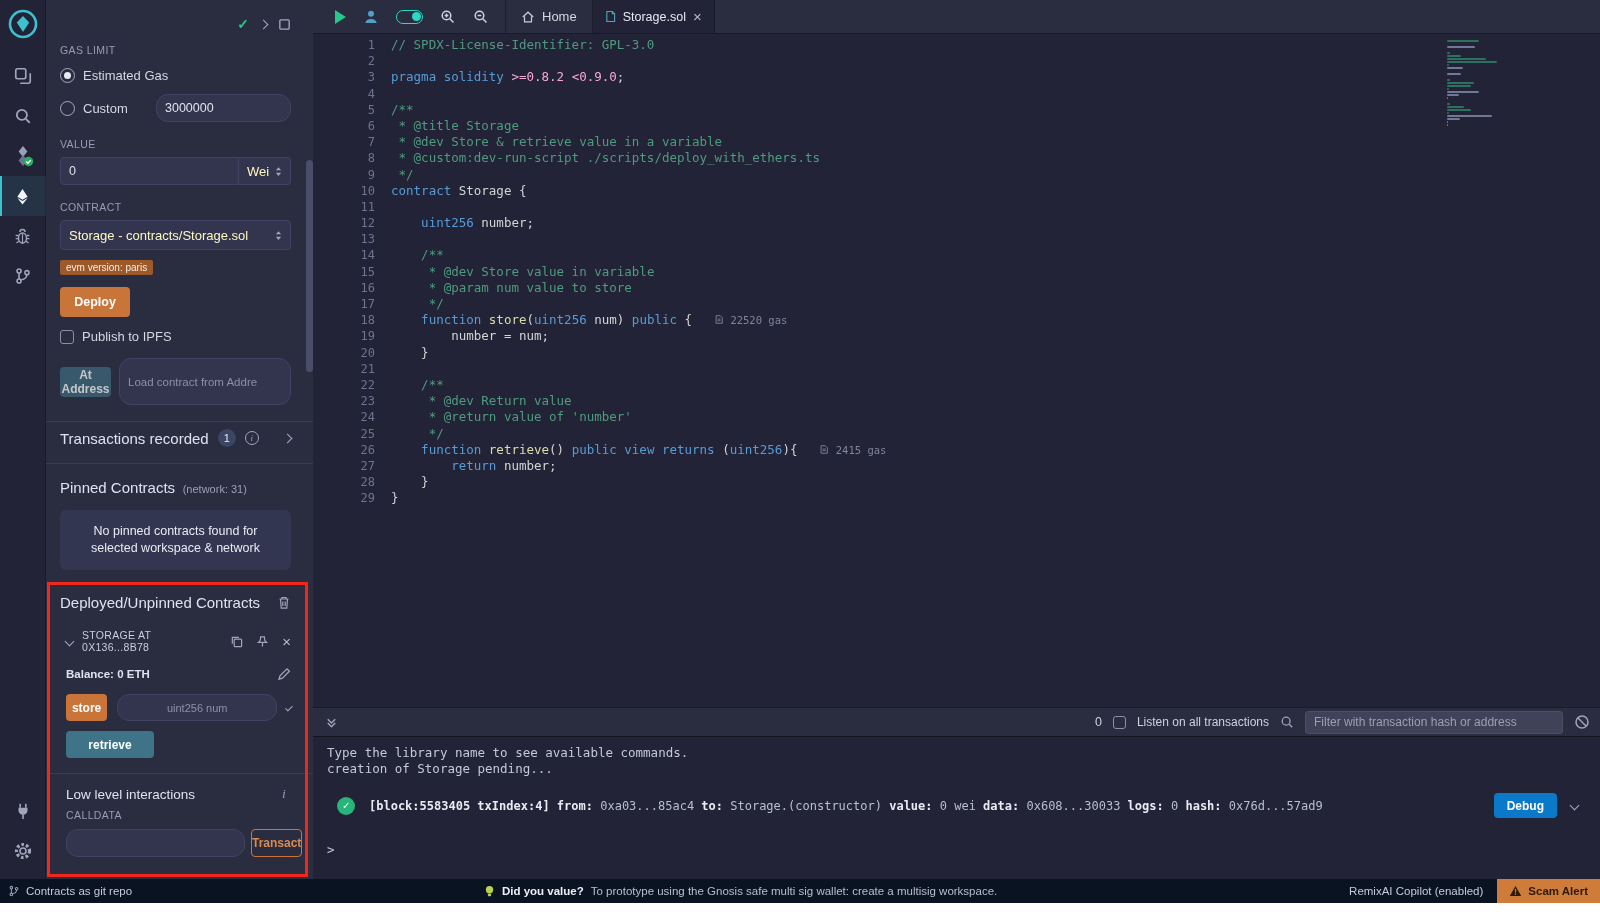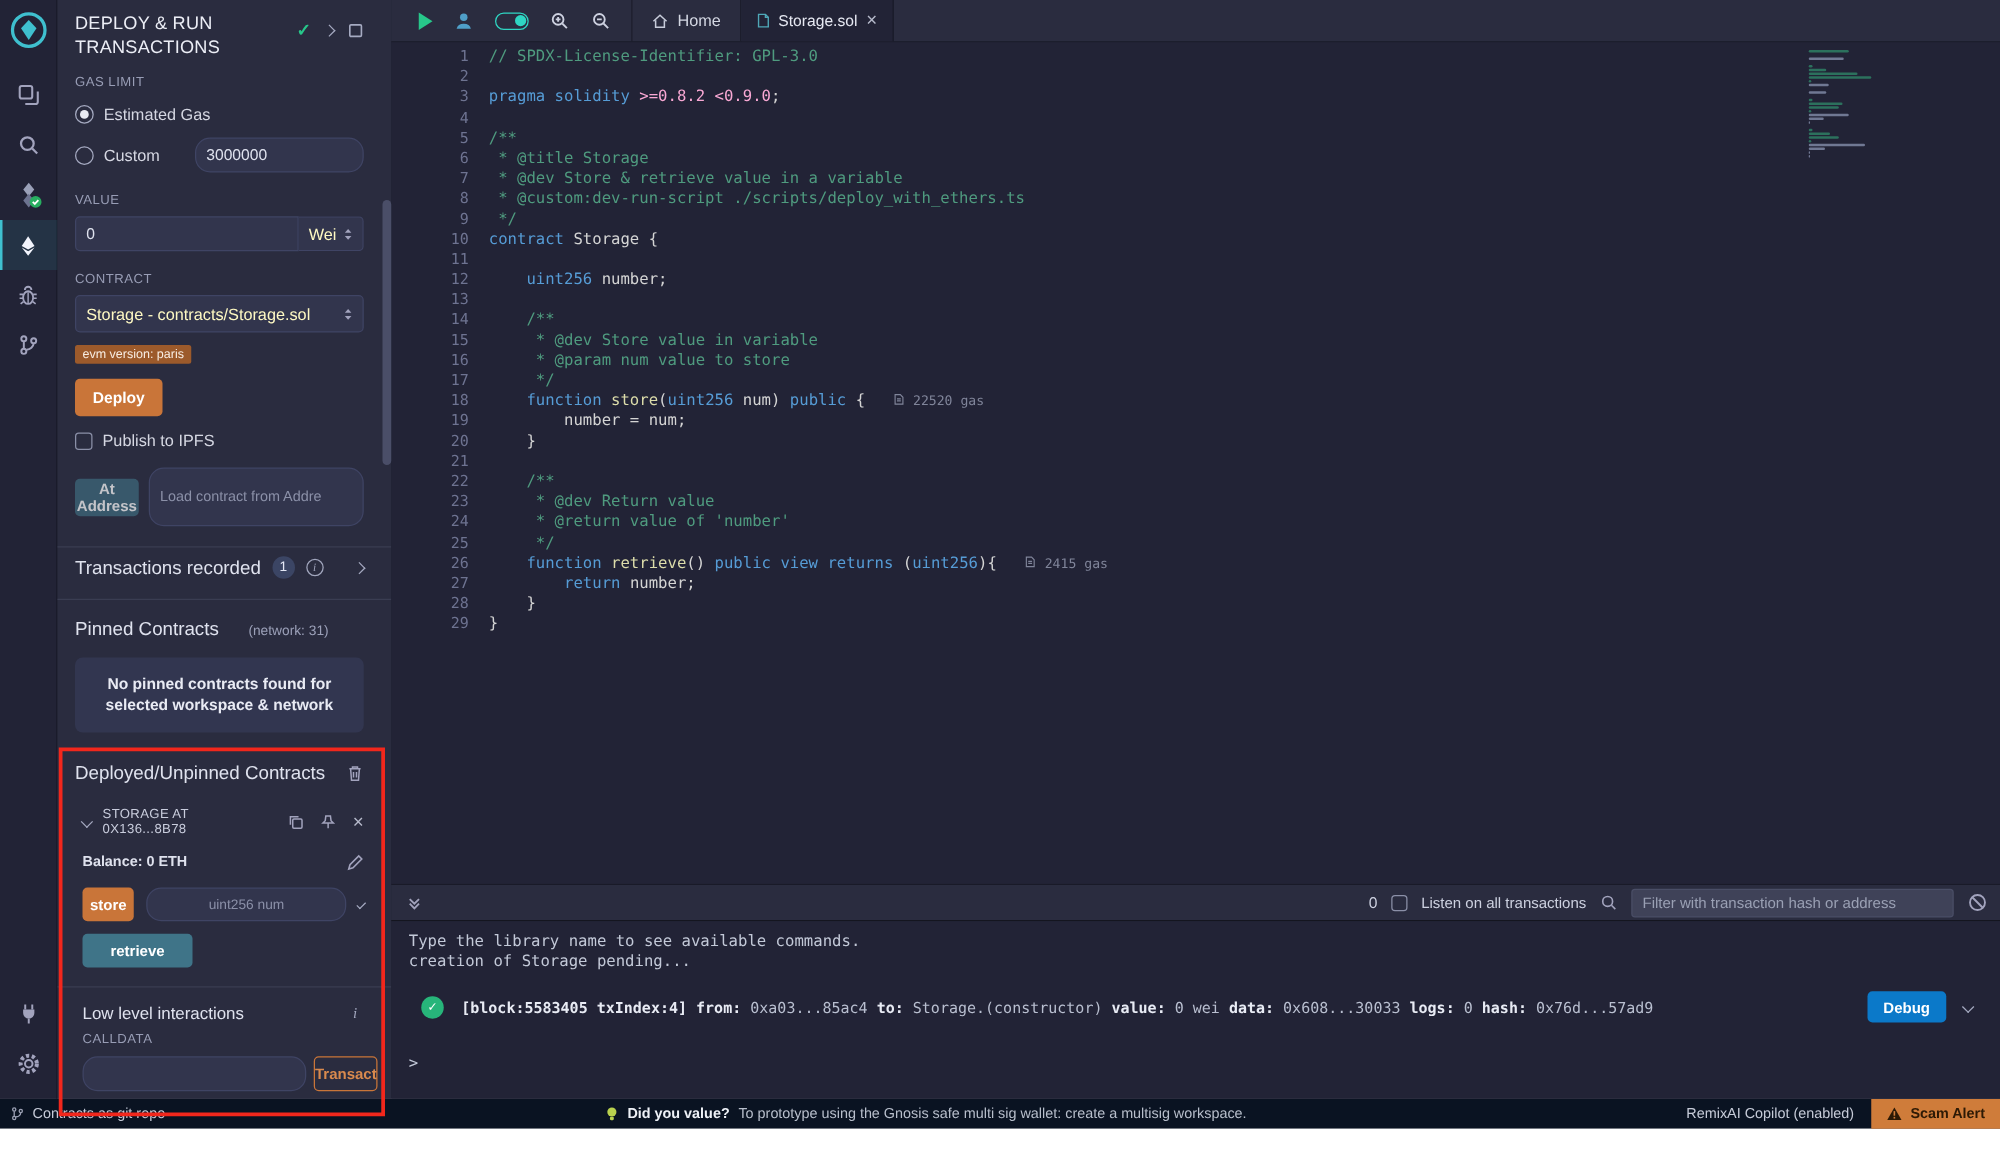--- a/index.html
+++ b/index.html
@@ -33,22 +33,22 @@
 .sel{background:#32354d;border:1px solid #3f4464;border-radius:4px;height:30px;display:flex;align-items:center;padding:0 8px;color:#fef9c3}
 .evm-badge{display:inline-block;background:#9c5a2b;color:#f7ece2;font-size:10px;padding:2px 6px;border-radius:2px;margin-top:10px}
 .btn{border:none;border-radius:4px;font-size:12.5px;font-weight:bold;color:#fff;display:inline-flex;align-items:center;justify-content:center;cursor:pointer;font-family:"Liberation Sans",sans-serif}
 .btn-deploy{background:#c97539;height:30px;width:70px;margin-top:12px}
 .checkbox{width:14px;height:14px;border:1px solid #8b90a8;border-radius:3px;background:transparent;flex:none}
 .btn-ataddress{background:#3e6a7c;opacity:.72;height:30px;width:96px;font-size:12px}
 .divider{height:1px;background:#3a3d52;margin:16px -22px 0 -14px}
 .badge-count{min-width:18px;height:18px;border-radius:50%;background:#3b4564;color:#e4e8f6;font-size:11px;display:flex;align-items:center;justify-content:center;padding:0 4px}
 .info-i{width:14px;height:14px;border:1.2px solid #a2a7be;border-radius:50%;font-size:9px;display:inline-flex;align-items:center;justify-content:center;color:#a2a7be;font-style:italic;font-family:"Liberation Serif",serif;flex:none}
 .section-title{font-size:15px;color:#dfe2ee}
-.pinned-net{font-size:11px;color:#9ba0b8;margin-left:20px}
-.empty-box{background:#323650;border-radius:6px;padding:13px 10px;text-align:center;font-size:12.5px;font-weight:bold;color:#e9ebf4;line-height:17px;margin-top:14px}
+.pinned-net{font-size:11px;color:#9ba0b8;margin-left:4px}
+.empty-box{background:#323650;border-radius:6px;padding:13px 10px;text-align:center;font-size:12.5px;font-weight:normal;color:#e9ebf4;line-height:17px;margin-top:14px}
 .deployed-section{position:relative;margin-top:24px;padding-bottom:16px}
 .annotation{position:absolute;left:-13px;top:-12px;right:-17px;bottom:-4px;border:3px solid #f2271c;pointer-events:none;z-index:30}
 .inst-header{display:flex;align-items:center;gap:9px;margin-top:18px;padding-left:6px}
 .inst-label{font-size:10.5px;letter-spacing:.3px;color:#c9cddd}
 .inst-icons{margin-left:auto;display:flex;align-items:center;gap:13px}
 .x-icon{color:#b6bacb;font-size:15px;line-height:1;cursor:pointer}
 .balance-row{display:flex;align-items:center;margin-top:14px;padding-left:6px}
 .balance-txt{font-size:11.5px;font-weight:bold;color:#dfe2ee}
 .fn-row{display:flex;align-items:center;gap:10px;margin-top:13px;padding-left:6px}
 .btn-store{background:#c97539;height:27px;width:88px;font-size:12px}
@@ -173,21 +173,20 @@
           </svg>
       </div>
     </div>
   </div>
 
   <div class="sidepanel">
     <div class="sp-scrollbar"></div>
     <div class="sp-inner">
 
       <div class="sp-header">
-        <div class="sp-title">DEPLOY &amp; RUN TRANSACTIONS</div>
         <div class="sp-header-icons">
           <span class="check-green">✓</span>
           <span class="chev chev-right"></span>
           <svg width="13" height="13" viewBox="0 0 14 14">
               <rect x="2" y="2" width="10" height="10" rx="1" fill="none" stroke="#a6abc2" stroke-width="1.4"></rect>
             </svg>
         </div>
       </div>
 
       <div class="sp-label">GAS LIMIT</div>

